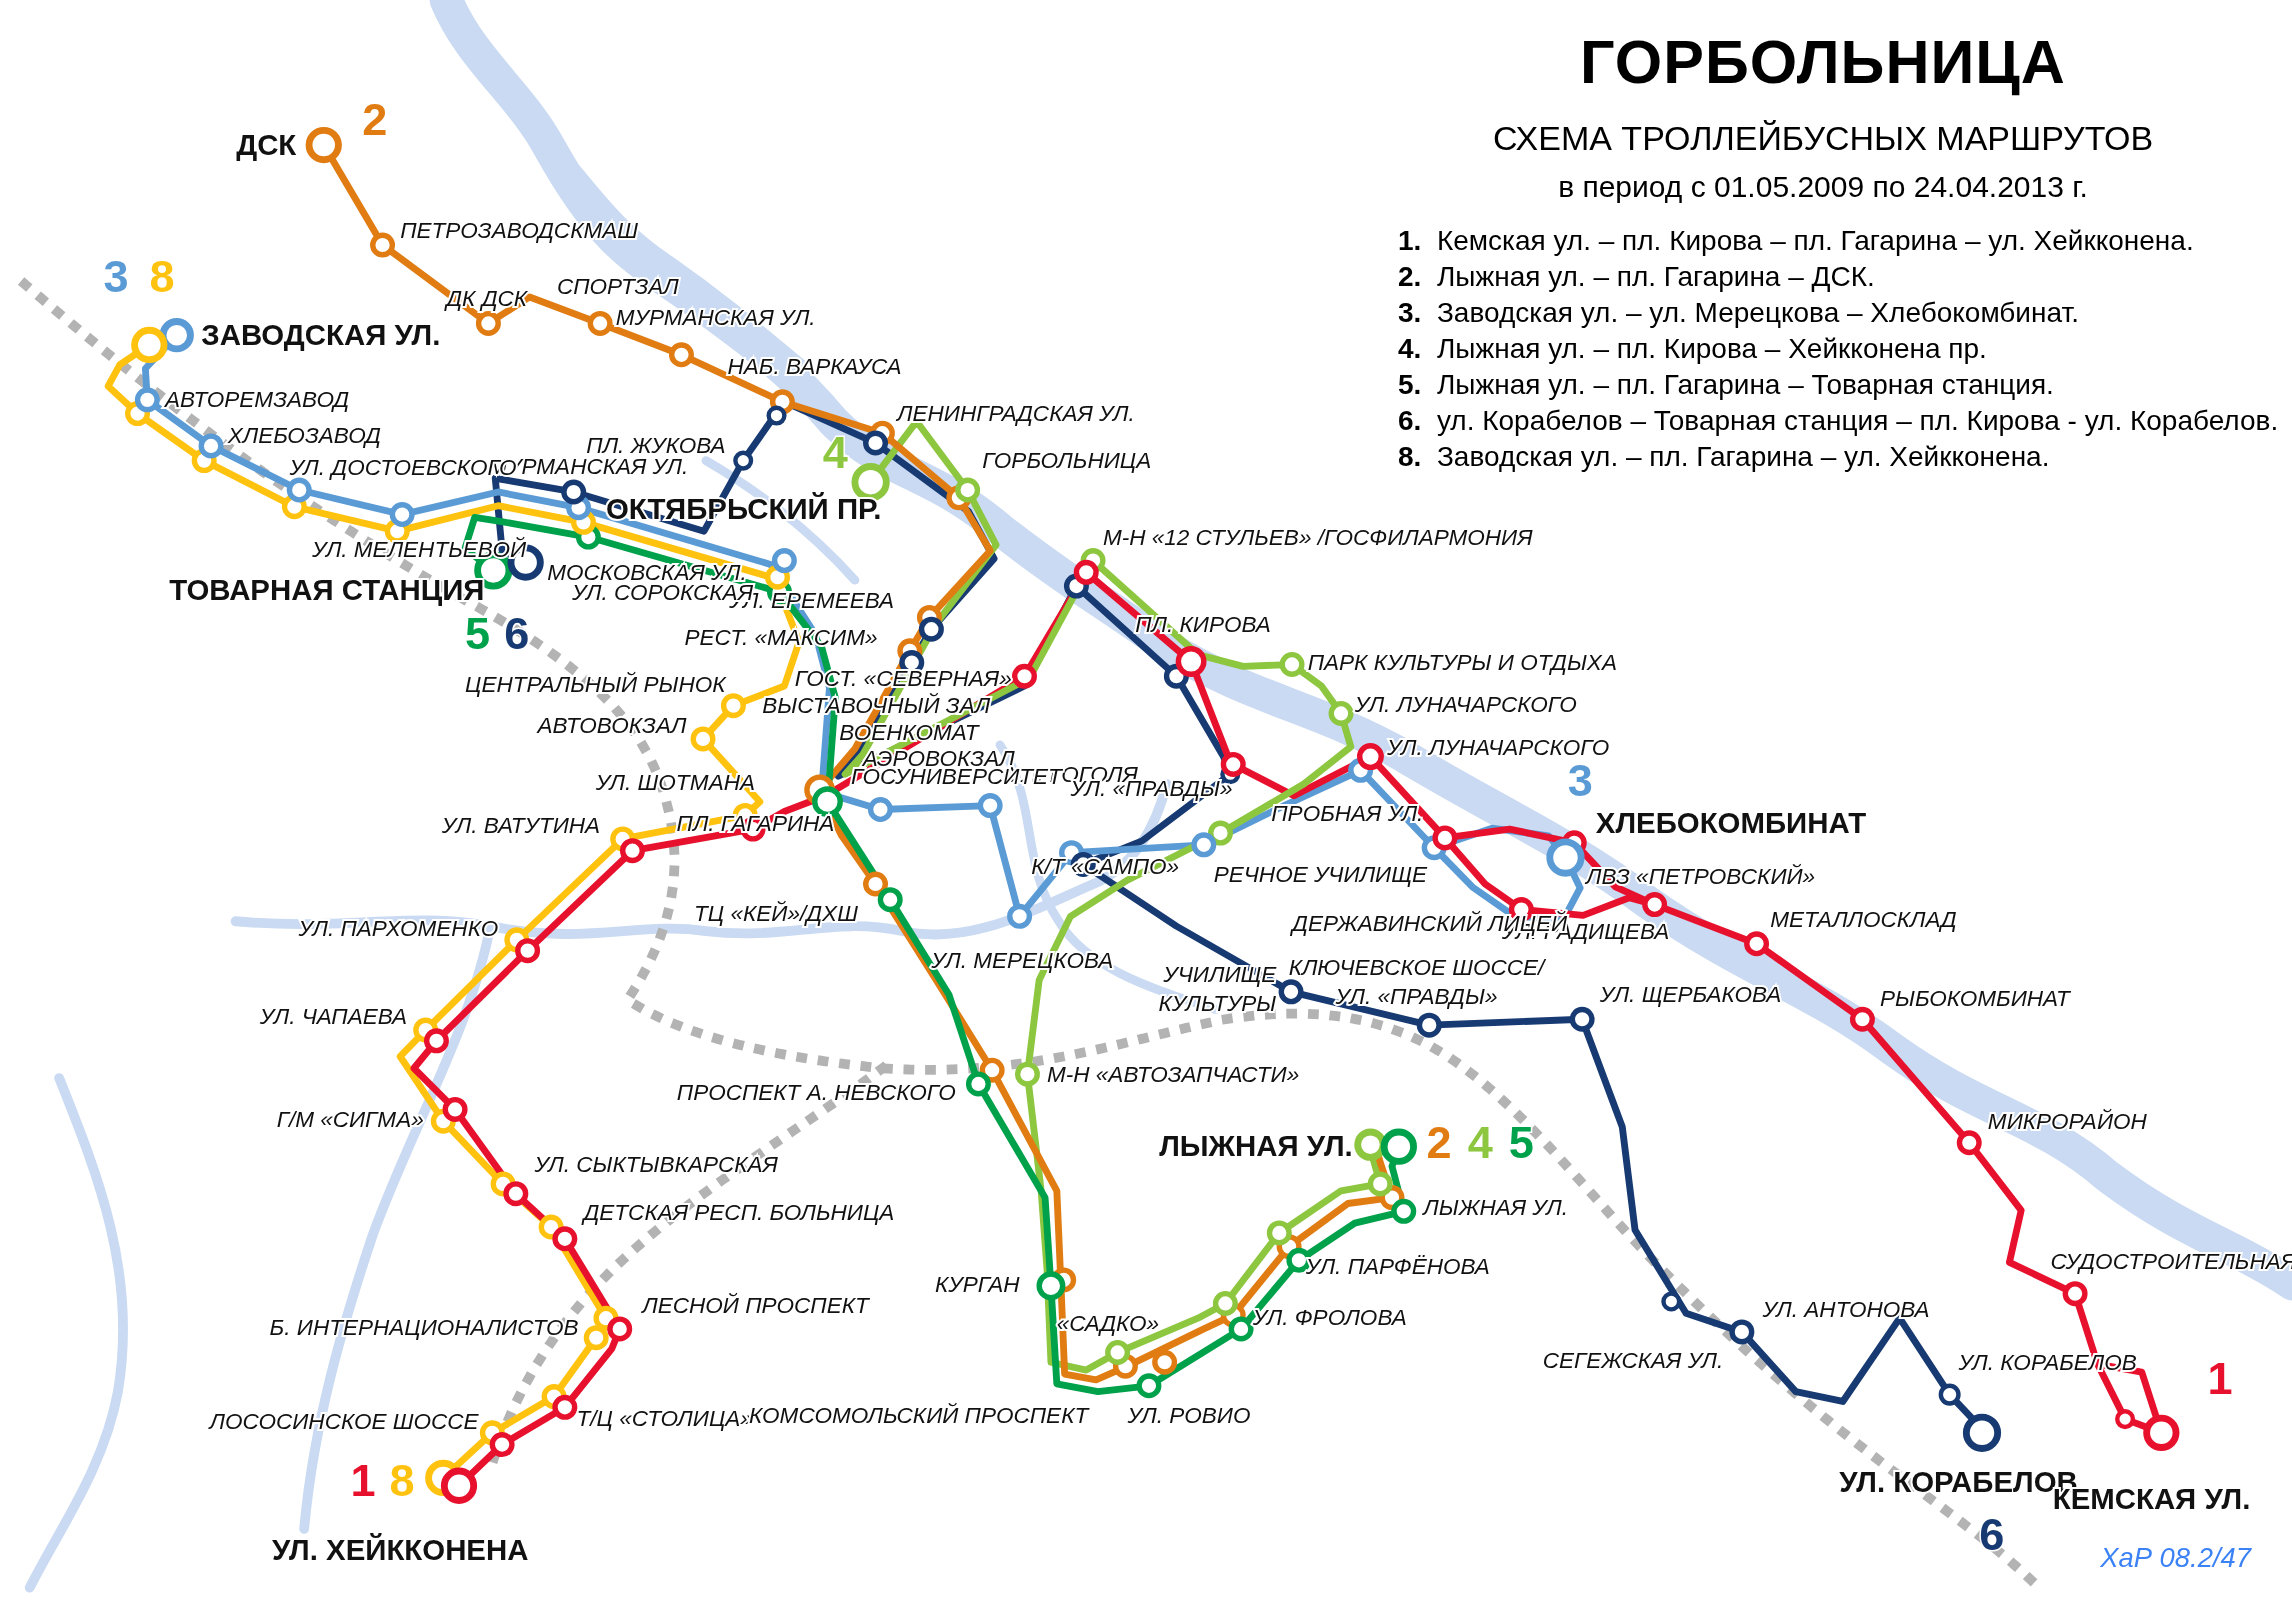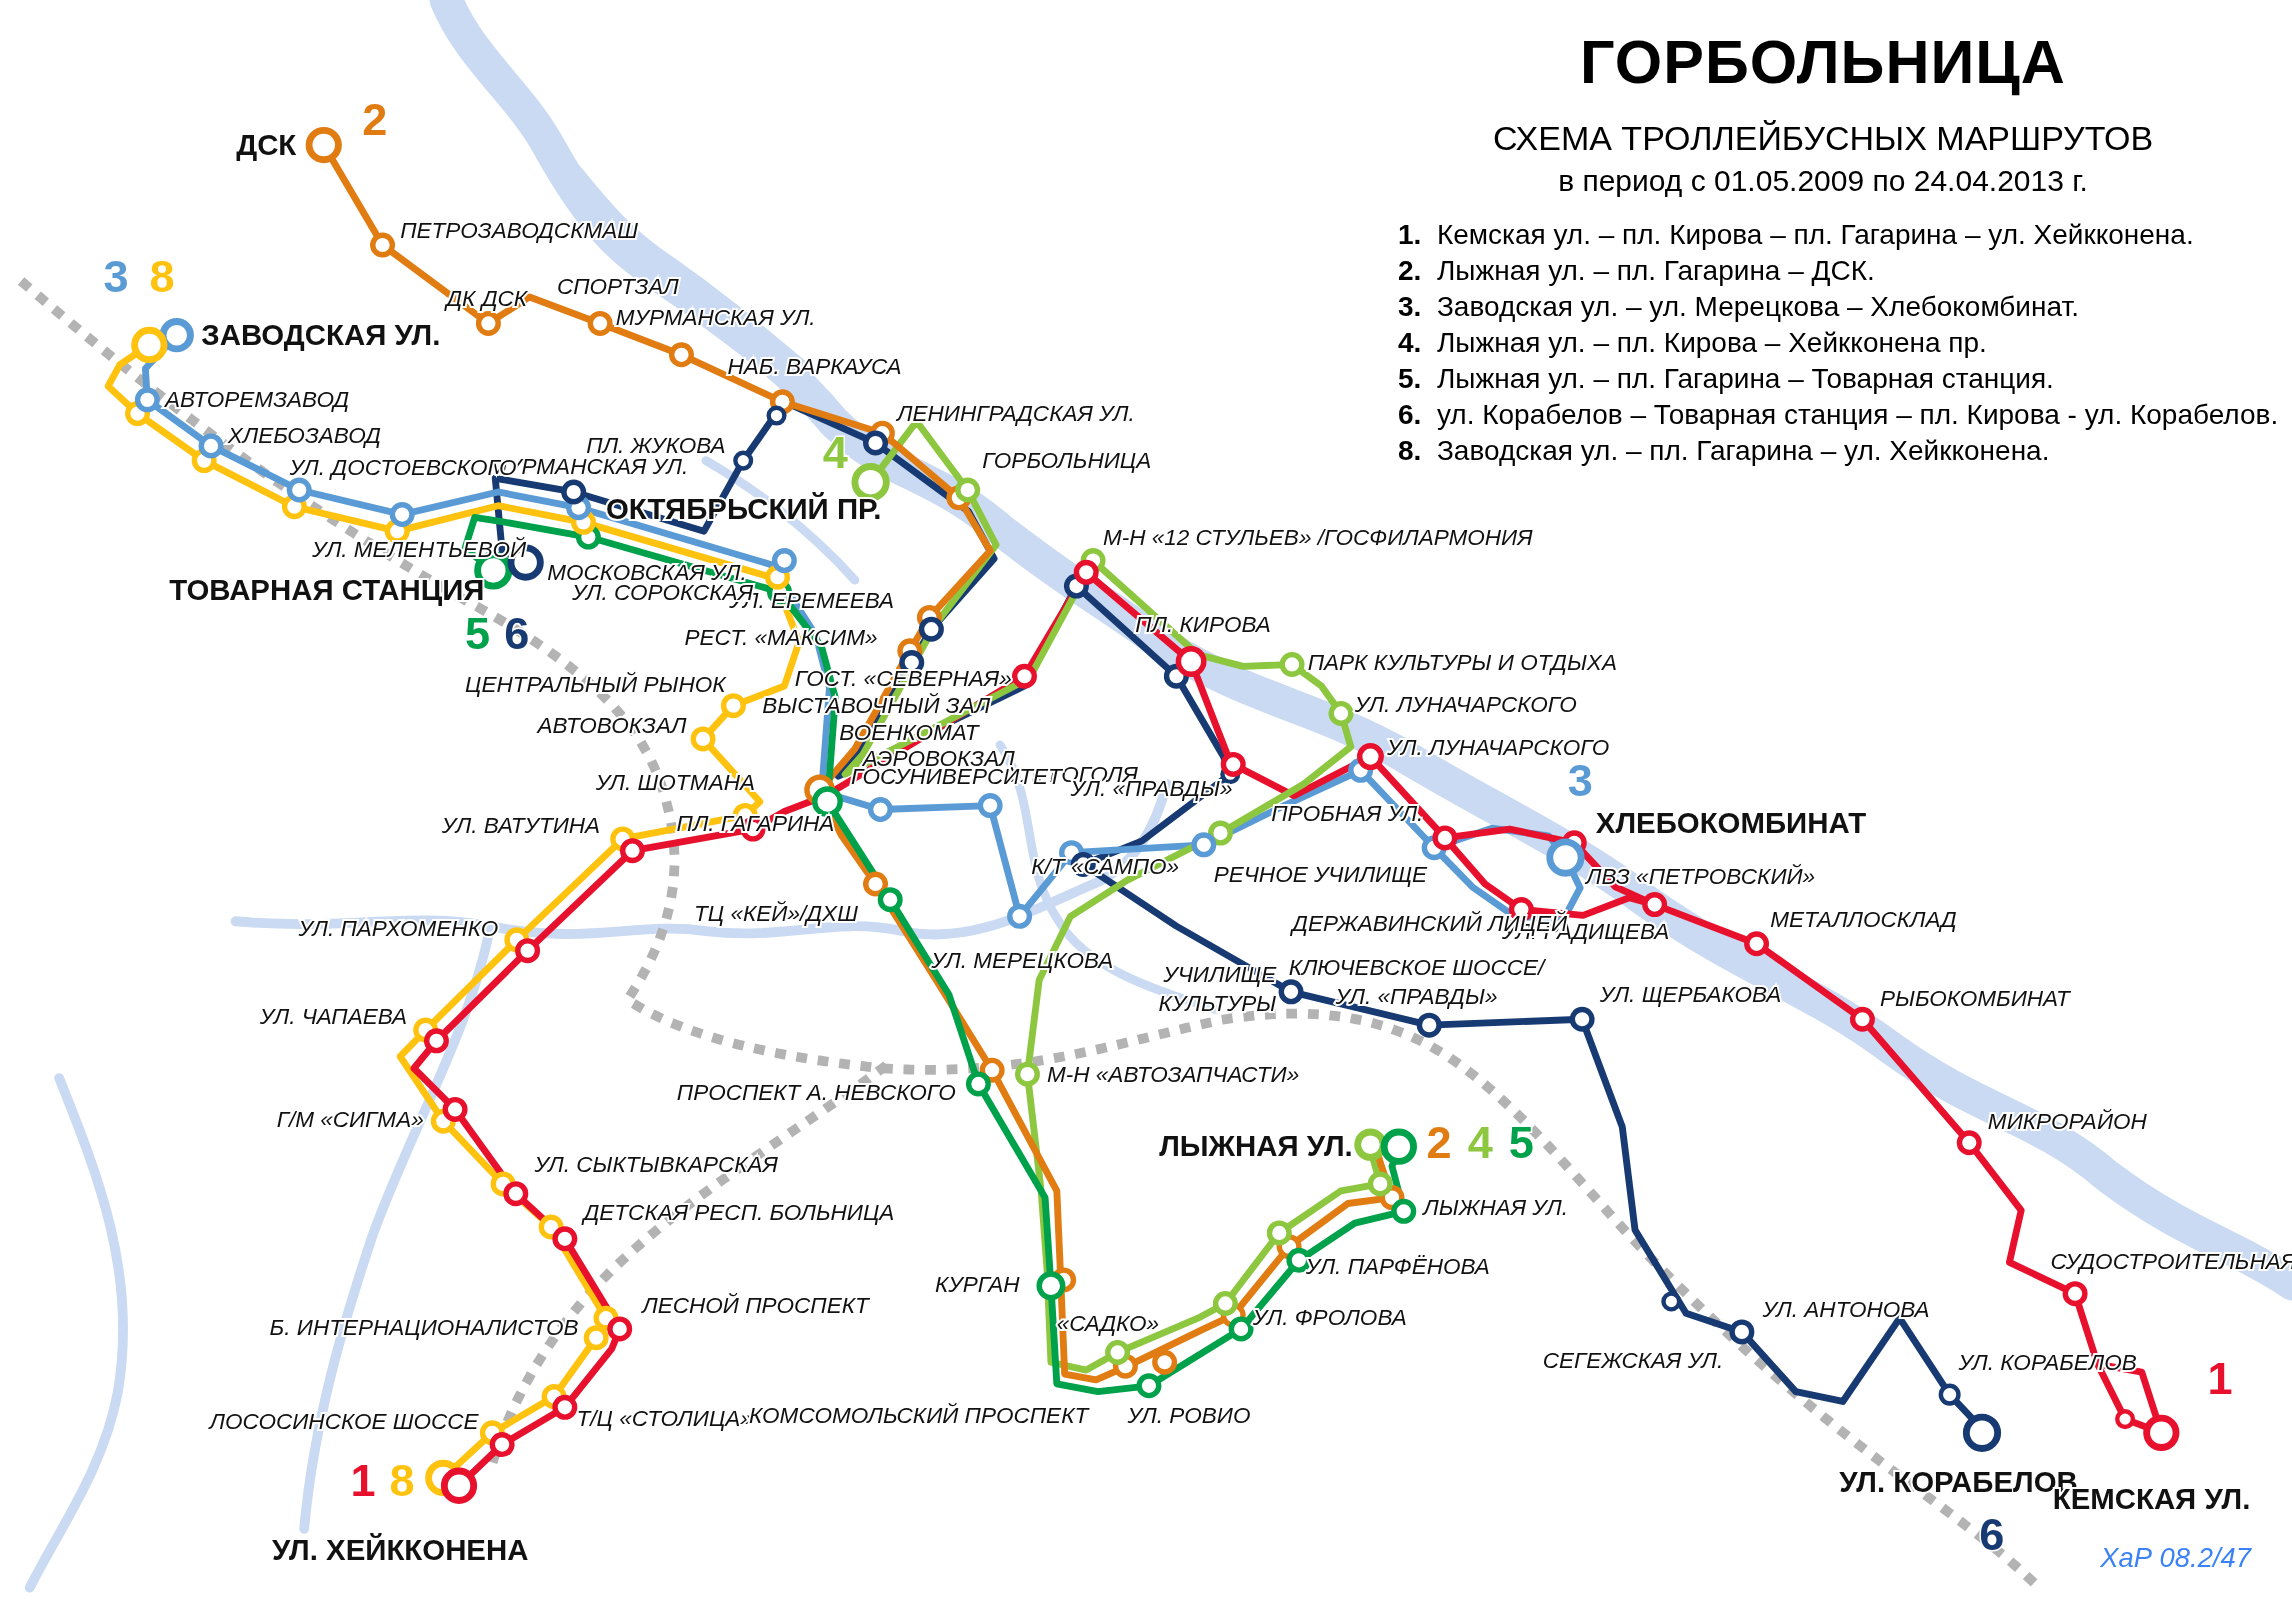--- a/index.html
+++ b/index.html
@@ -2,21 +2,21 @@
 <html><head>
 <meta charset="utf-8">
 <style>
   html,body{margin:0;padding:0;background:#fff;}
   .page{position:relative;width:2293px;height:1621px;background:#ffffff;overflow:hidden;
         font-family:"Liberation Sans","DejaVu Sans",sans-serif;}
   #map-svg{position:absolute;left:0;top:0;}
   .header{position:absolute;left:1367px;top:27.4px;width:912px;color:#000;}
   .title{font-size:61px;font-weight:bold;text-align:center;letter-spacing:1px;}
   .subtitle{font-size:34px;font-weight:normal;text-align:center;margin-top:21.6px;}
-  .period{font-size:30px;text-align:center;margin-top:6px;}
+  .period{font-size:30px;text-align:center;margin-top:12px;}
   .legend{margin-top:19px;padding-left:31px;font-size:28px;line-height:36px;}
   .legend-row b{margin-right:7.8px;}
   .footer{position:absolute;right:42px;bottom:47px;font-size:27.4px;font-style:italic;color:#3b82f6;}
 </style>
 </head>
 <body>
 
 <div class="page">
   <svg id="map-svg" width="2293" height="1621" viewBox="0 0 2339 1654" xmlns="http://www.w3.org/2000/svg">
       <path d="M 455,0 C 480,60 530,95 560,150 C 610,240 640,260 700,300 C 760,345 800,370 850,430 C 905,485 950,480 1020,540 C 1090,595 1120,610 1190,660 C 1280,715 1340,720 1430,770 C 1530,830 1600,860 1680,920 C 1780,990 1850,1010 1930,1070 C 2020,1135 2080,1140 2150,1200 C 2230,1260 2280,1270 2339,1310" fill="none" stroke="#c9daf2" stroke-width="34" stroke-linecap="round" stroke-linejoin="round"></path>

